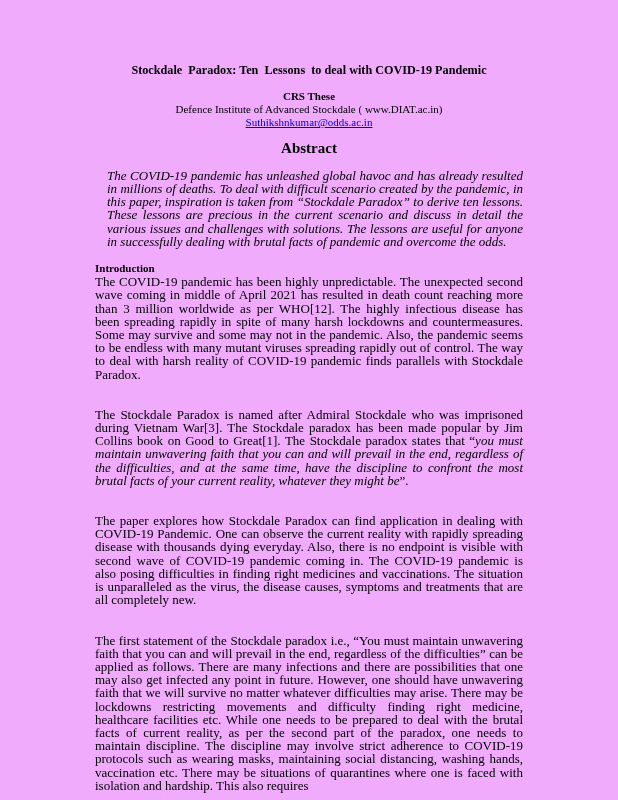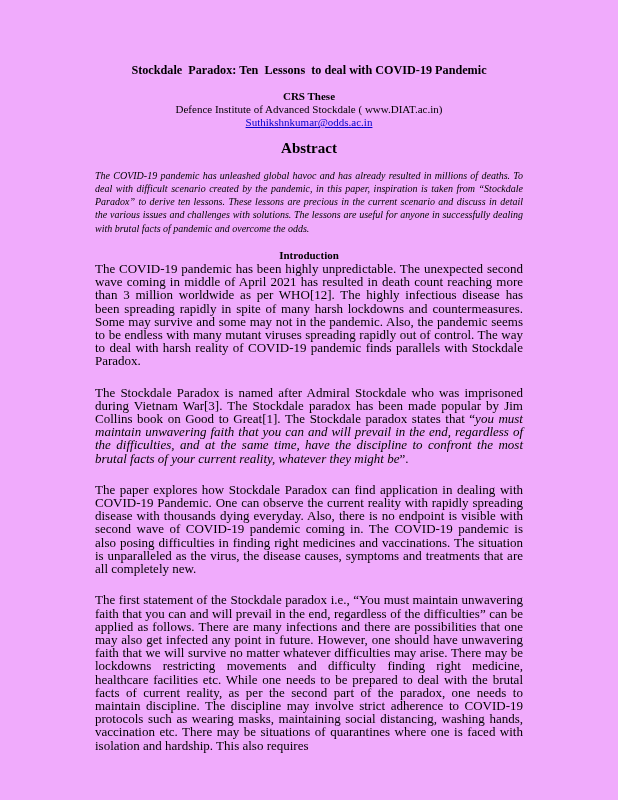--- a/index.html
+++ b/index.html
@@ -35,40 +35,40 @@
     cursor: pointer;
   }
   .abstract-heading {
     margin: 12px 0 0 0;
     font-size: 15px;
     font-weight: bold;
     text-align: center;
     line-height: 13.2px;
   }
   .abstract-body {
-    margin: 14px 0 0 0;
-    font-size: 10px;
+    margin: 14px 0 0 12px;
+    font-size: 13px;
     font-style: italic;
     line-height: 13.2px;
     text-align: justify;
   }
   .section-heading {
     margin: 14px 0 0 0;
     font-size: 11px;
     font-weight: bold;
-    text-align: center;
+    text-align: left;
     line-height: 13.2px;
   }
   .par {
     margin: 0;
     font-size: 13px;
     line-height: 13.2px;
     text-align: justify;
   }
-  .par-gap { margin-top: 18px; }
+  .par-gap { margin-top: 27px; }
   .inline-italic { font-style: italic; }
 </style>
 </head>
 <body>
 
 <div class="page">
 
   <h1 class="title">Stockdale  Paradox: Ten  Lessons  to deal with COVID-19 Pandemic</h1>
 
   <div class="author-block">

